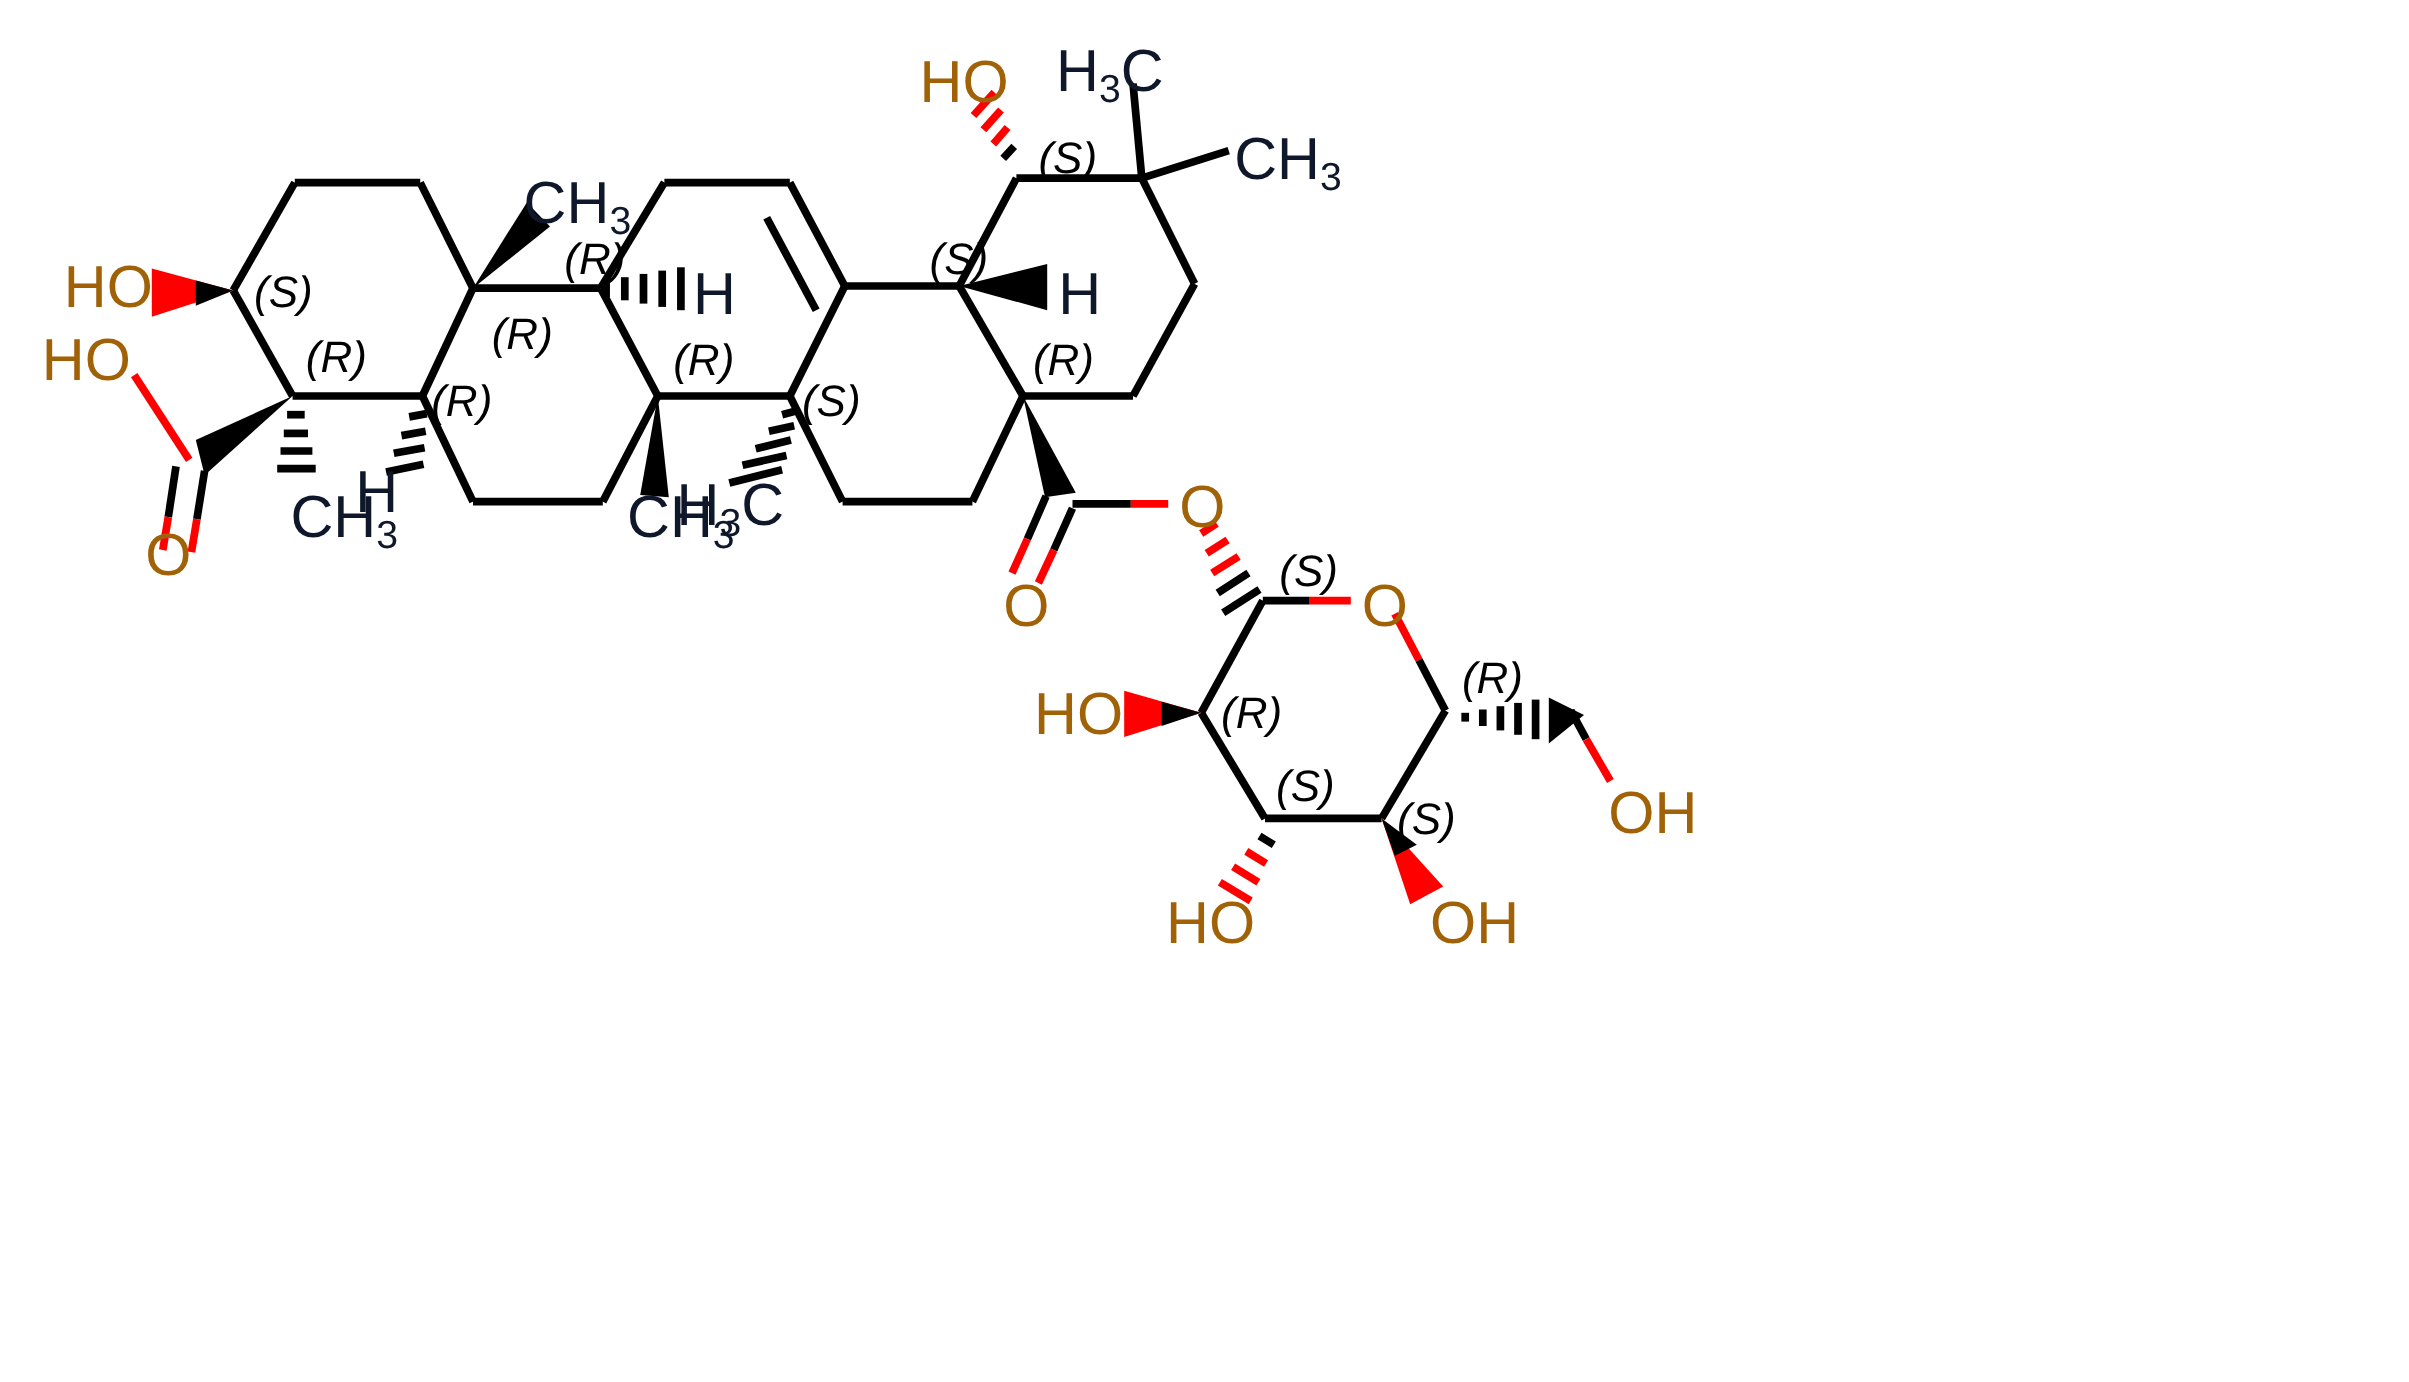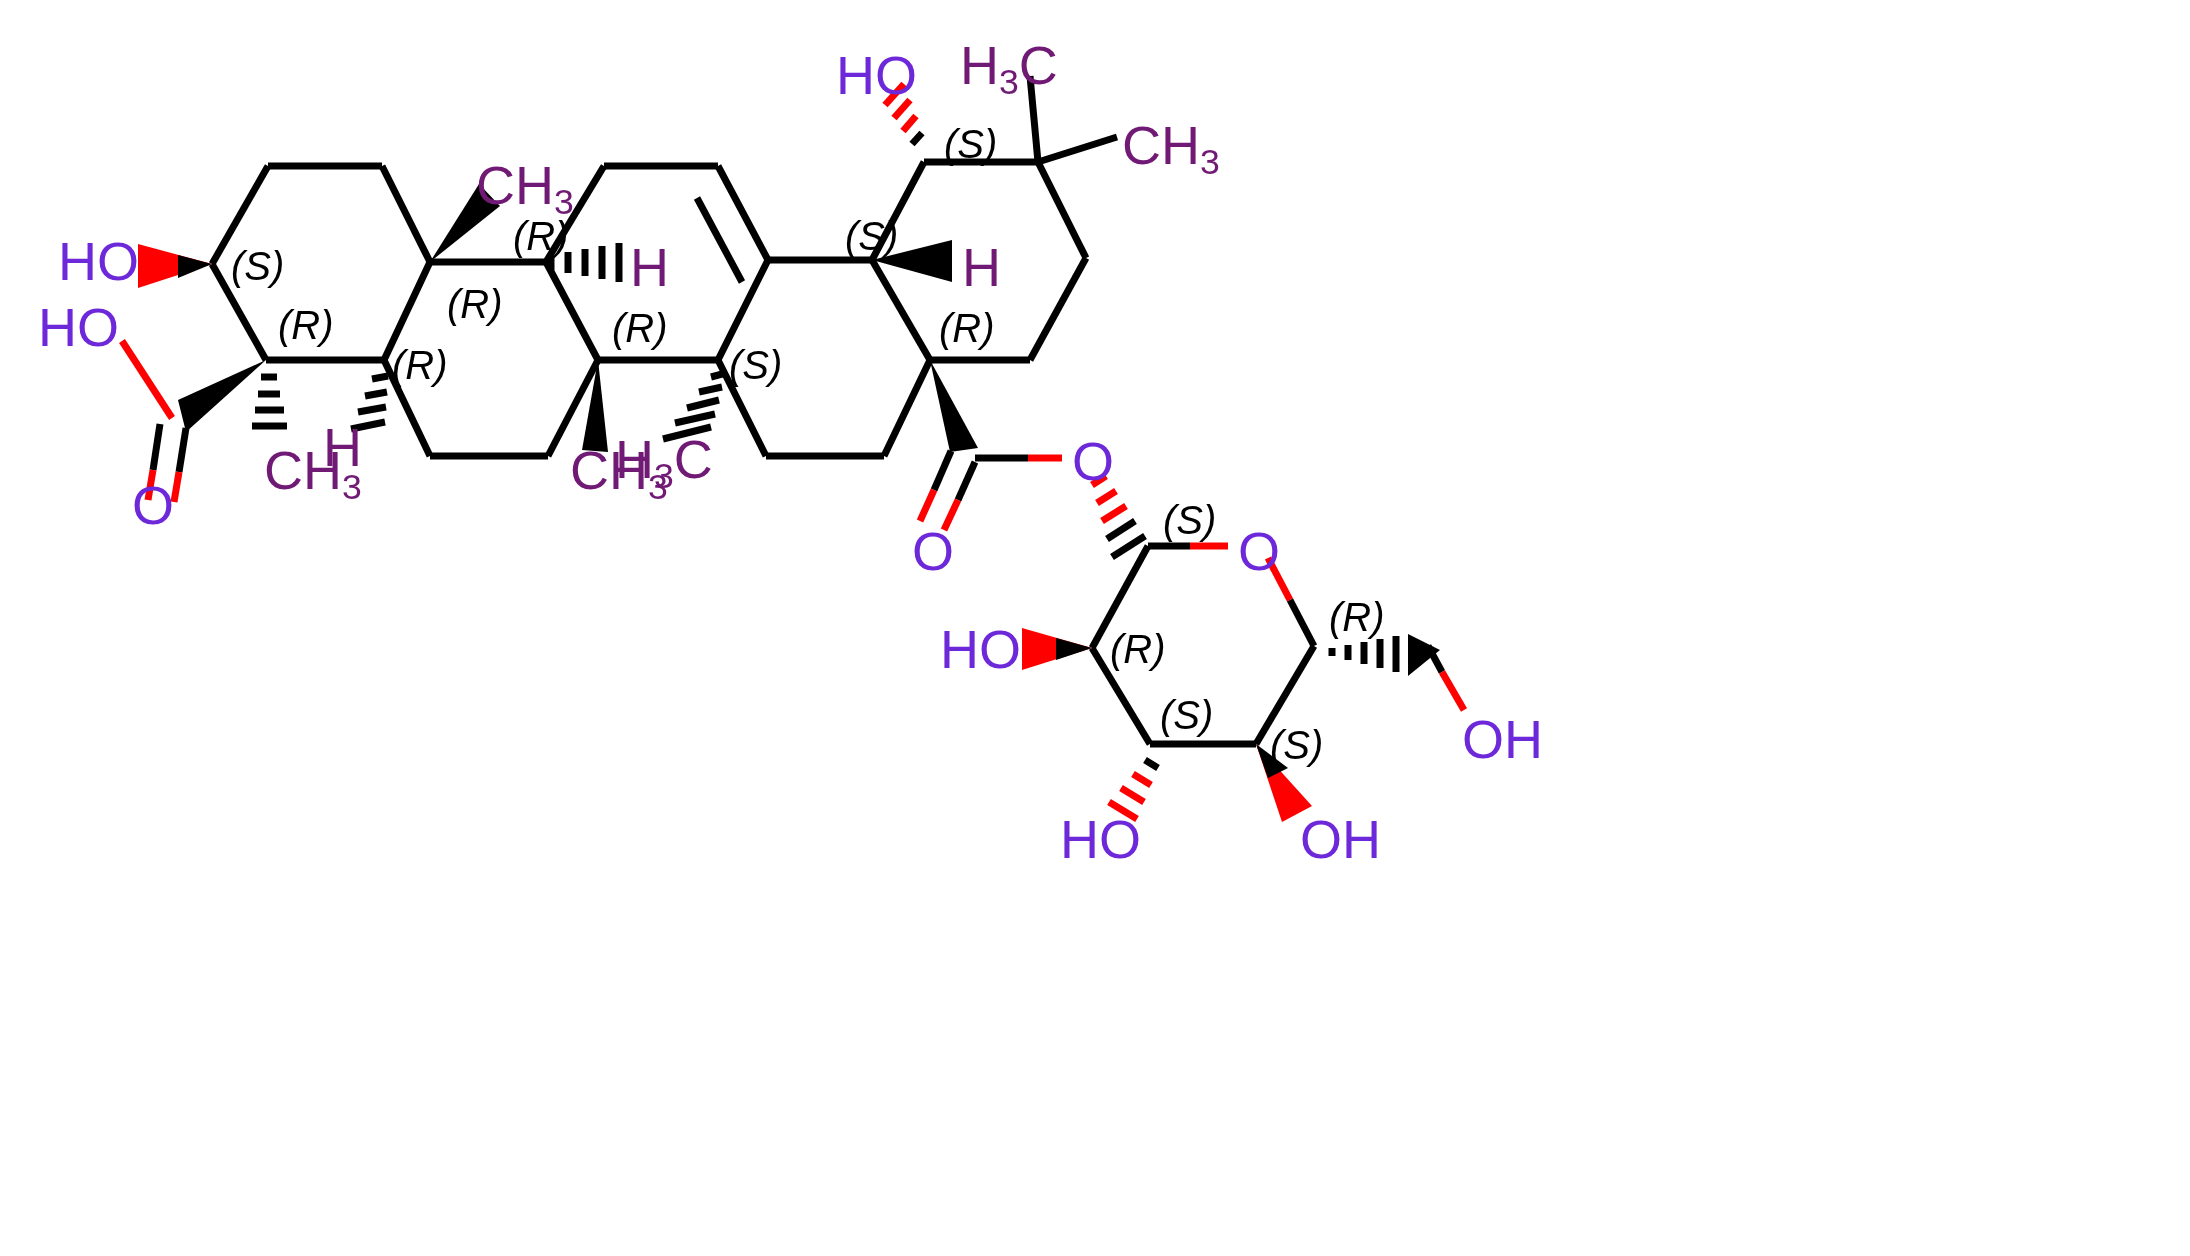--- a/index.html
+++ b/index.html
@@ -26,23 +26,23 @@
   .wedge { fill: #000000; stroke: none; }
   .wedge-red { fill: #ff0000; stroke: none; }
   .hash { stroke: #000000; stroke-width: 7; fill: none; stroke-linecap: butt; }
   .hash-red { stroke: #ff0000; stroke-width: 7; fill: none; stroke-linecap: butt; }
   .atom-label {
     position: absolute;
     font-family: "Liberation Sans", sans-serif;
     font-size: 54px;
     line-height: 1;
     white-space: nowrap;
-    color: #701a75;
-  }
-  .atom-label.red { color: #6d28d9; text-align: center; }
+    color: #0f172a;
+  }
+  .atom-label.red { color: #a16207; text-align: center; }
   .atom-label sub {
     font-size: 0.66em;
     vertical-align: -0.28em;
   }
   .stereo-label {
     position: absolute;
     font-family: "Liberation Sans", sans-serif;
     font-style: italic;
     font-size: 40px;
     line-height: 1;

